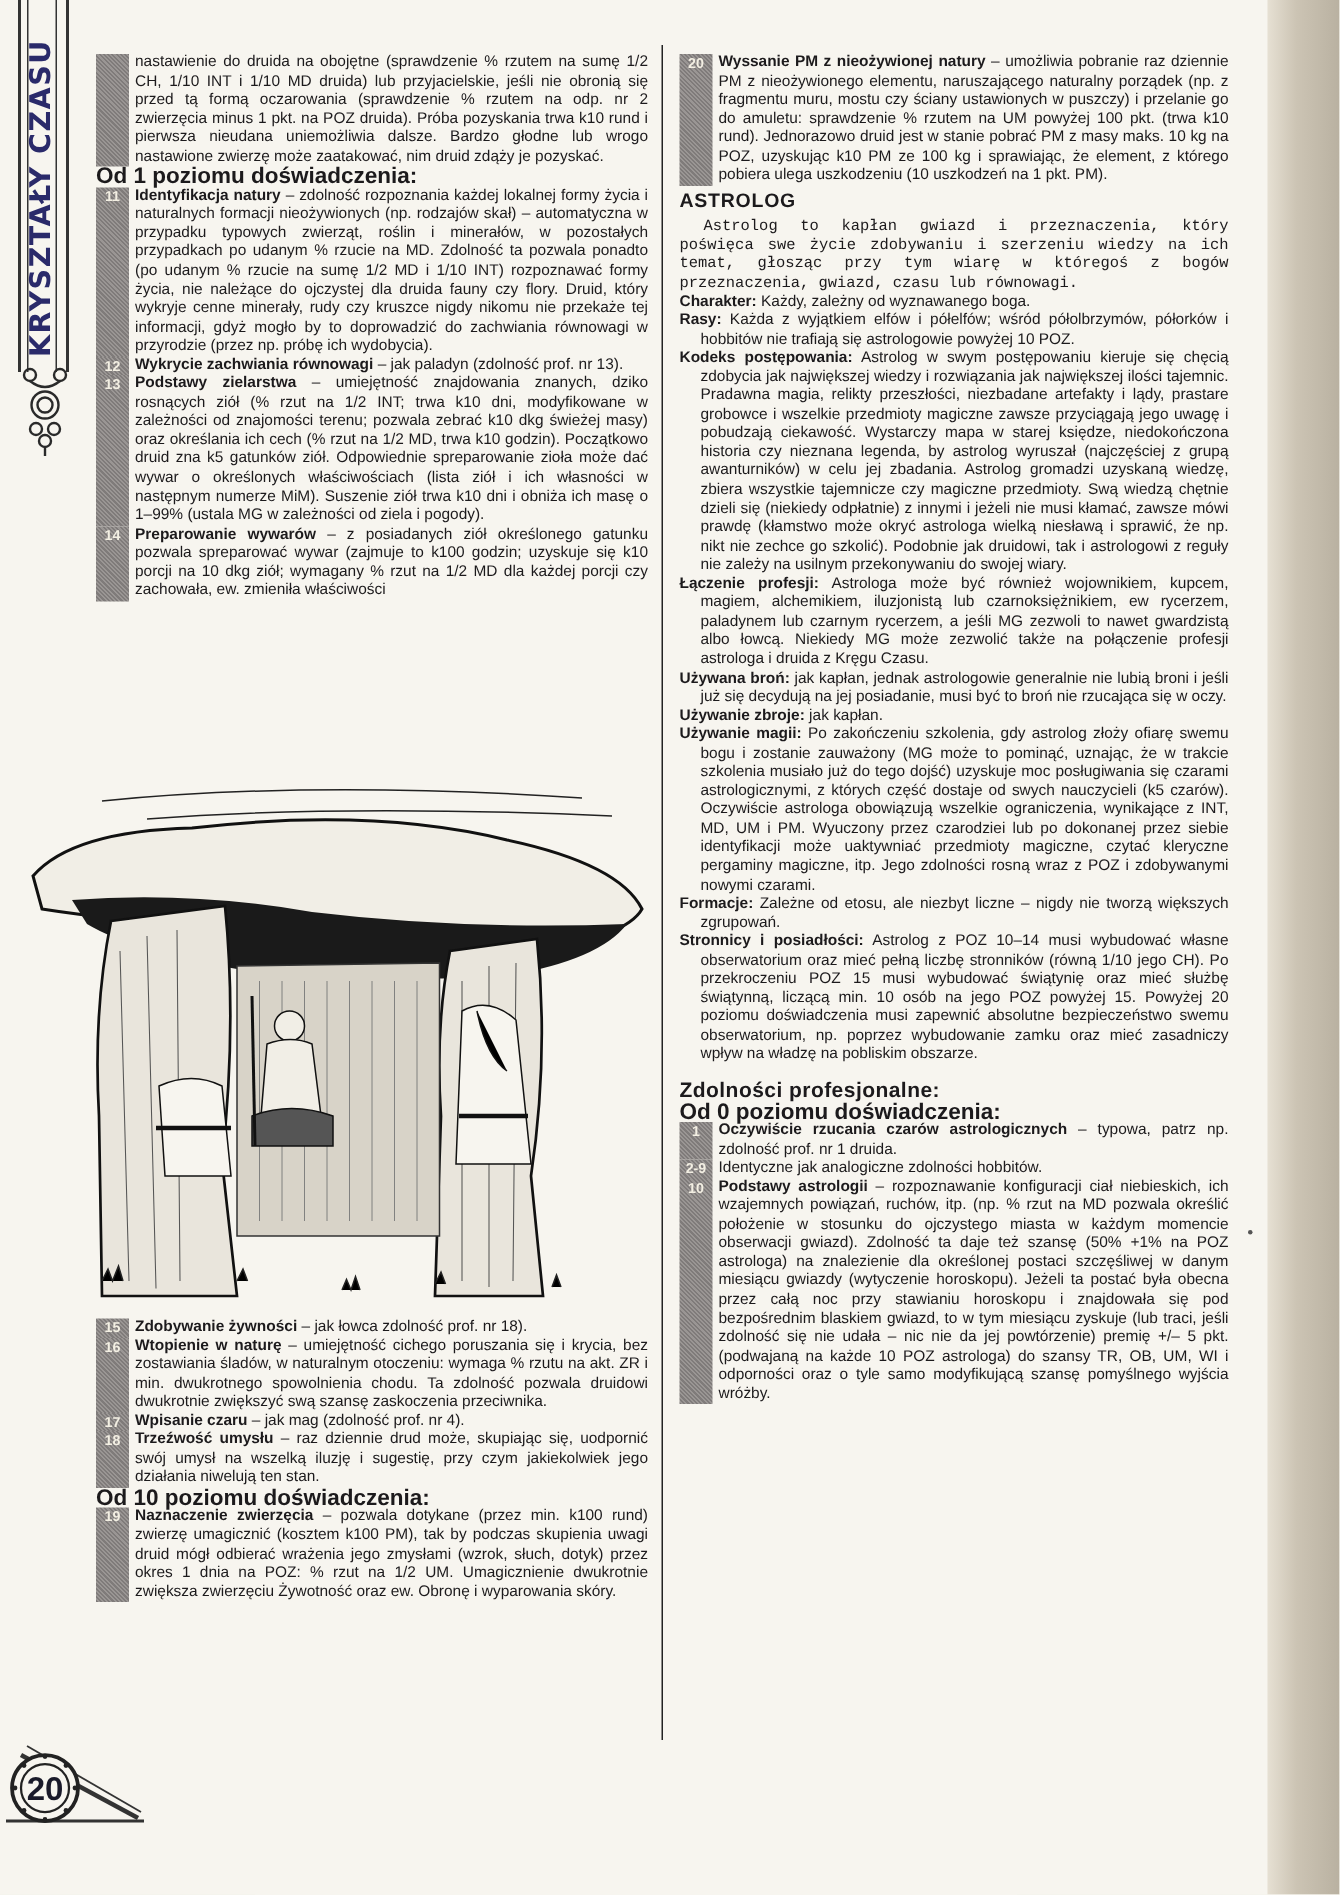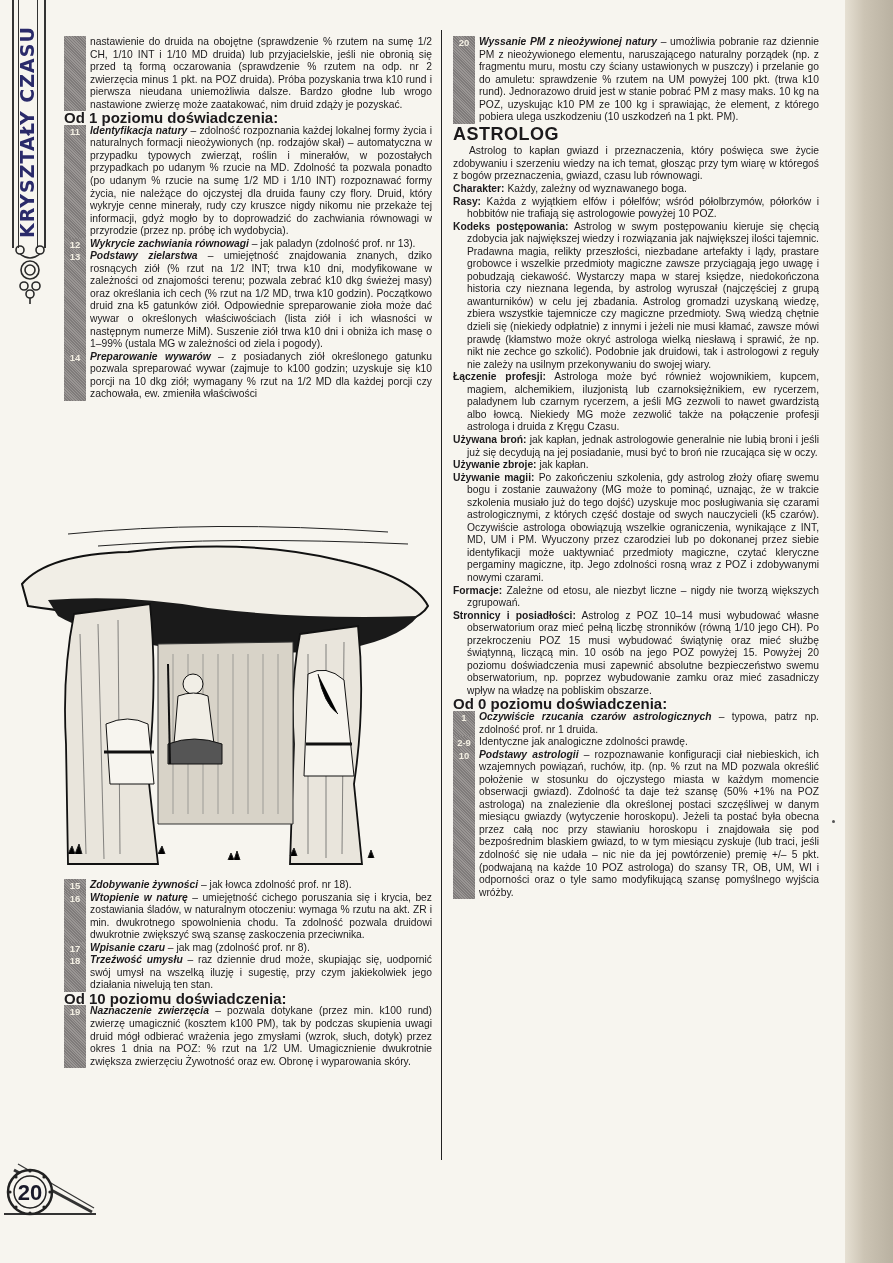--- a/index.html
+++ b/index.html
@@ -14,25 +14,25 @@
        font-family:"DejaVu Sans",sans-serif;font-weight:bold;font-size:19px;letter-spacing:1px;color:#2a2a6a;text-align:center;}
   .ornament{position:absolute;left:12px;top:244px;width:36px;height:60px;}
   .col-divider{position:absolute;left:441px;top:30px;width:1px;height:1130px;background:#222;}
   .col{position:absolute;font-size:10.3px;line-height:12.55px;text-align:justify;}
   .col-left{left:64px;top:36px;width:368px;}
   .col-right{left:453px;top:36px;width:366px;}
   .entry{position:relative;padding-left:26px;}
   .entry .bar{position:absolute;left:0;top:0;bottom:0;width:22px;
        background:repeating-linear-gradient(45deg,#7f7b7a 0 1px,#9a9694 1px 2px);}
   .entry .num{position:absolute;left:0;top:1px;width:22px;text-align:center;font-weight:bold;font-size:9.5px;color:#f3efe3;}
-  .t{font-weight:bold;font-style:italic;}
+  .t{font-weight:bold;}
   .lvl{font-weight:bold;font-size:15px;margin:1px 0 0 0;}
-  .h-astro{font-weight:bold;font-size:18px;letter-spacing:.5px;margin:4px 0 5px 0;}
+  .h-astro{font-weight:bold;font-size:13px;letter-spacing:.5px;margin:4px 0 5px 0;}
   .h-zdol{font-weight:bold;font-size:14px;letter-spacing:.3px;margin:10px 0 3px 0;}
-  .para{text-indent:16px;}
+  .para{text-indent:16px;font-family:Liberation Mono, monospace;}
   .def{padding-left:14px;text-indent:-14px;}
   .def b{font-weight:bold;}
   .illus{position:absolute;left:8px;top:524px;width:428px;height:352px;}
   .pagenum{position:absolute;left:4px;top:1150px;width:92px;height:70px;}
   .dot{position:absolute;left:832px;top:820px;width:3px;height:3px;border-radius:50%;background:#555;}
 </style>
 </head>
 <body>
 
 <div class="page">
@@ -126,21 +126,21 @@
       <span class="t">Zdobywanie żywności</span><span> – jak łowca zdolność prof. nr 18).</span>
     </div>
     <div class="entry">
       <span class="bar"></span>
       <span class="num">16</span>
       <span class="t">Wtopienie w naturę</span><span> – umiejętność cichego poruszania się i krycia, bez zostawiania śladów, w naturalnym otoczeniu: wymaga % rzutu na akt. ZR i min. dwukrotnego spowolnienia chodu. Ta zdolność pozwala druidowi dwukrotnie zwiększyć swą szansę zaskoczenia przeciwnika.</span>
     </div>
     <div class="entry">
       <span class="bar"></span>
       <span class="num">17</span>
-      <span class="t">Wpisanie czaru</span><span> – jak mag (zdolność prof. nr 8).</span>
+      <span class="t">Wpisanie czaru</span><span> – jak mag (zdolność prof. nr 4).</span>
     </div>
     <div class="entry">
       <span class="bar"></span>
       <span class="num">18</span>
       <span class="t">Trzeźwość umysłu</span><span> – raz dziennie drud może, skupiając się, uodpornić swój umysł na wszelką iluzję i sugestię, przy czym jakiekolwiek jego działania niwelują ten stan.</span>
     </div>
     <div class="lvl">Od 10 poziomu doświadczenia:</div>
     <div class="entry">
       <span class="bar"></span>
       <span class="num">19</span>
@@ -180,31 +180,32 @@
     <div class="def"><b>Charakter:</b><span> Każdy, zależny od wyznawanego boga.</span></div>
     <div class="def"><b>Rasy:</b><span> Każda z wyjątkiem elfów i półelfów; wśród półolbrzymów, półorków i hobbitów nie trafiają się astrologowie powyżej 10 POZ.</span></div>
     <div class="def"><b>Kodeks postępowania:</b><span> Astrolog w swym postępowaniu kieruje się chęcią zdobycia jak największej wiedzy i rozwiązania jak największej ilości tajemnic. Pradawna magia, relikty przeszłości, niezbadane artefakty i lądy, prastare grobowce i wszelkie przedmioty magiczne zawsze przyciągają jego uwagę i pobudzają ciekawość. Wystarczy mapa w starej księdze, niedokończona historia czy nieznana legenda, by astrolog wyruszał (najczęściej z grupą awanturników) w celu jej zbadania. Astrolog gromadzi uzyskaną wiedzę, zbiera wszystkie tajemnicze czy magiczne przedmioty. Swą wiedzą chętnie dzieli się (niekiedy odpłatnie) z innymi i jeżeli nie musi kłamać, zawsze mówi prawdę (kłamstwo może okryć astrologa wielką niesławą i sprawić, że np. nikt nie zechce go szkolić). Podobnie jak druidowi, tak i astrologowi z reguły nie zależy na usilnym przekonywaniu do swojej wiary.</span></div>
     <div class="def"><b>Łączenie profesji:</b><span> Astrologa może być również wojownikiem, kupcem, magiem, alchemikiem, iluzjonistą lub czarnoksiężnikiem, ew rycerzem, paladynem lub czarnym rycerzem, a jeśli MG zezwoli to nawet gwardzistą albo łowcą. Niekiedy MG może zezwolić także na połączenie profesji astrologa i druida z Kręgu Czasu.</span></div>
     <div class="def"><b>Używana broń:</b><span> jak kapłan, jednak astrologowie generalnie nie lubią broni i jeśli już się decydują na jej posiadanie, musi być to broń nie rzucająca się w oczy.</span></div>
     <div class="def"><b>Używanie zbroje:</b><span> jak kapłan.</span></div>
     <div class="def"><b>Używanie magii:</b><span> Po zakończeniu szkolenia, gdy astrolog złoży ofiarę swemu bogu i zostanie zauważony (MG może to pominąć, uznając, że w trakcie szkolenia musiało już do tego dojść) uzyskuje moc posługiwania się czarami astrologicznymi, z których część dostaje od swych nauczycieli (k5 czarów). Oczywiście astrologa obowiązują wszelkie ograniczenia, wynikające z INT, MD, UM i PM. Wyuczony przez czarodziei lub po dokonanej przez siebie identyfikacji może uaktywniać przedmioty magiczne, czytać kleryczne pergaminy magiczne, itp. Jego zdolności rosną wraz z POZ i zdobywanymi nowymi czarami.</span></div>
     <div class="def"><b>Formacje:</b><span> Zależne od etosu, ale niezbyt liczne – nigdy nie tworzą większych zgrupowań.</span></div>
     <div class="def"><b>Stronnicy i posiadłości:</b><span> Astrolog z POZ 10–14 musi wybudować własne obserwatorium oraz mieć pełną liczbę stronników (równą 1/10 jego CH). Po przekroczeniu POZ 15 musi wybudować świątynię oraz mieć służbę świątynną, liczącą min. 10 osób na jego POZ powyżej 15. Powyżej 20 poziomu doświadczenia musi zapewnić absolutne bezpieczeństwo swemu obserwatorium, np. poprzez wybudowanie zamku oraz mieć zasadniczy wpływ na władzę na pobliskim obszarze.</span></div>
 
+    <div class="h-zdol">Zdolności profesjonalne:</div>
     <div class="lvl">Od 0 poziomu doświadczenia:</div>
 
     <div class="entry">
       <span class="bar"></span>
       <span class="num">1</span>
       <span class="t">Oczywiście rzucania czarów astrologicznych</span><span> – typowa, patrz np. zdolność prof. nr 1 druida.</span>
     </div>
     <div class="entry">
       <span class="bar"></span>
       <span class="num">2-9</span>
-      <span class="t"></span><span>Identyczne jak analogiczne zdolności prawdę.</span>
+      <span class="t"></span><span>Identyczne jak analogiczne zdolności hobbitów.</span>
     </div>
     <div class="entry">
       <span class="bar"></span>
       <span class="num">10</span>
       <span class="t">Podstawy astrologii</span><span> – rozpoznawanie konfiguracji ciał niebieskich, ich wzajemnych powiązań, ruchów, itp. (np. % rzut na MD pozwala określić położenie w stosunku do ojczystego miasta w każdym momencie obserwacji gwiazd). Zdolność ta daje też szansę (50% +1% na POZ astrologa) na znalezienie dla określonej postaci szczęśliwej w danym miesiącu gwiazdy (wytyczenie horoskopu). Jeżeli ta postać była obecna przez całą noc przy stawianiu horoskopu i znajdowała się pod bezpośrednim blaskiem gwiazd, to w tym miesiącu zyskuje (lub traci, jeśli zdolność się nie udała – nic nie da jej powtórzenie) premię +/– 5 pkt. (podwajaną na każde 10 POZ astrologa) do szansy TR, OB, UM, WI i odporności oraz o tyle samo modyfikującą szansę pomyślnego wyjścia wróżby.</span>
     </div>
   </div>
 
   <div class="dot"></div>
 </div>

